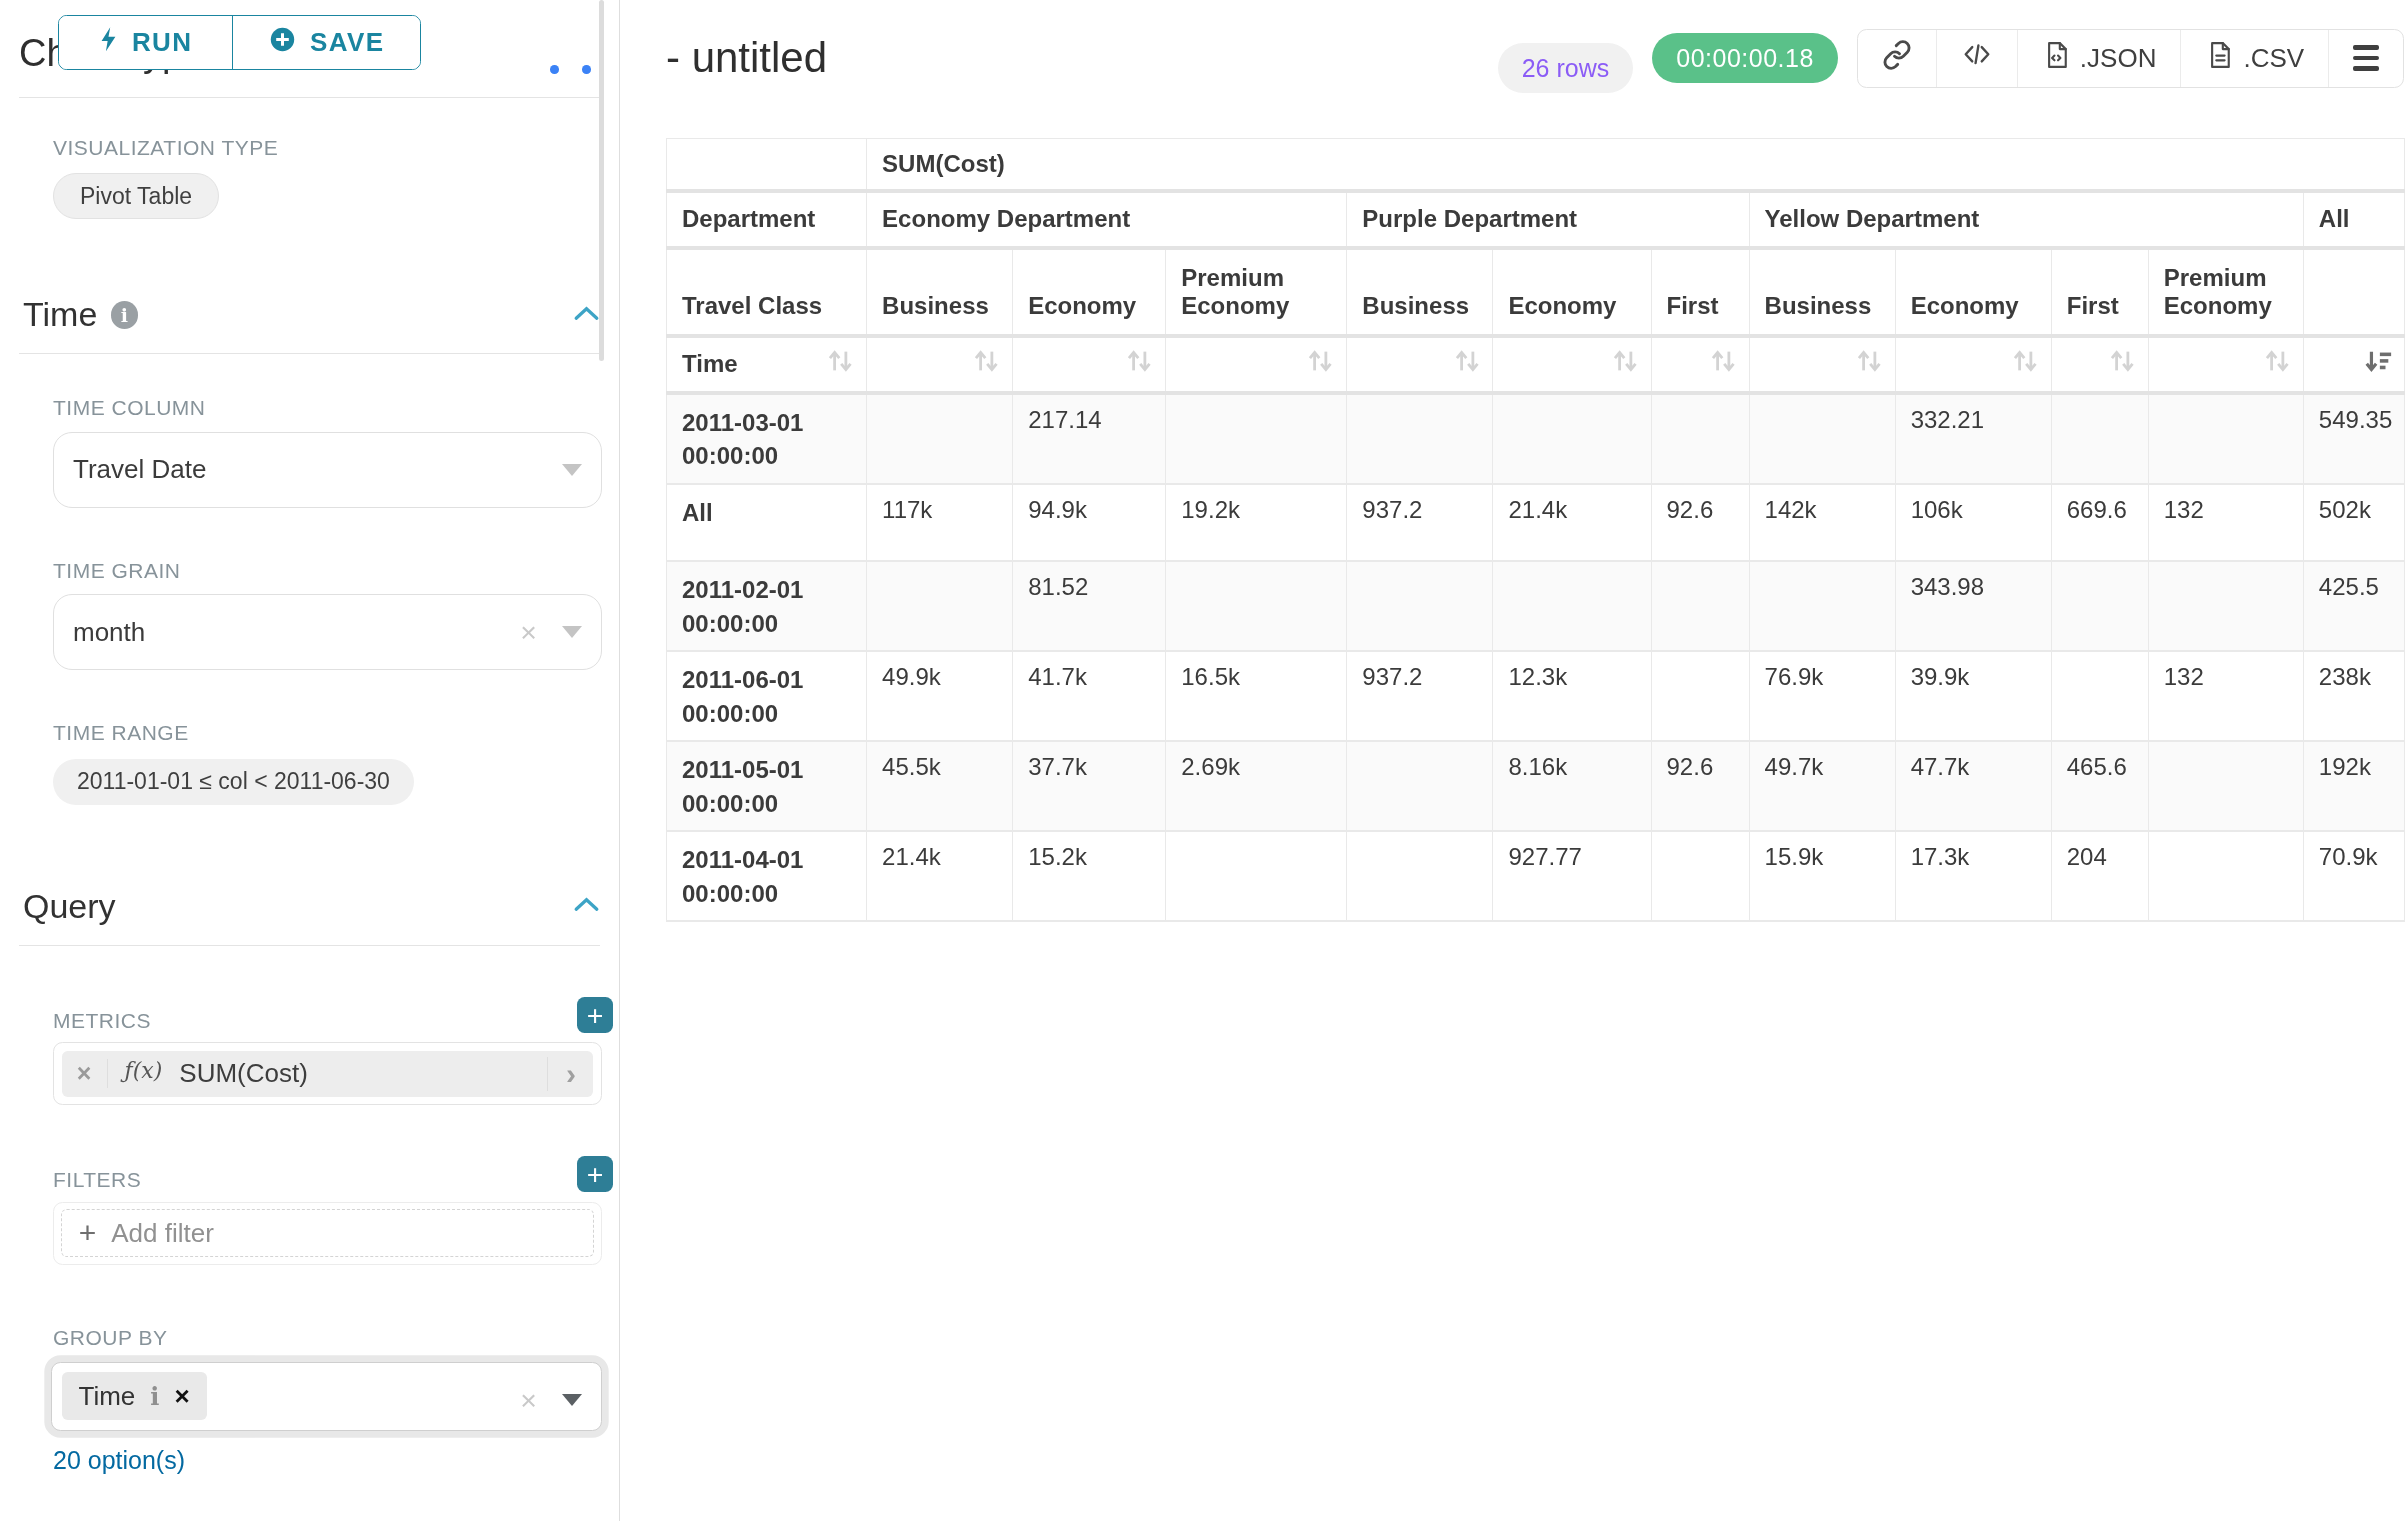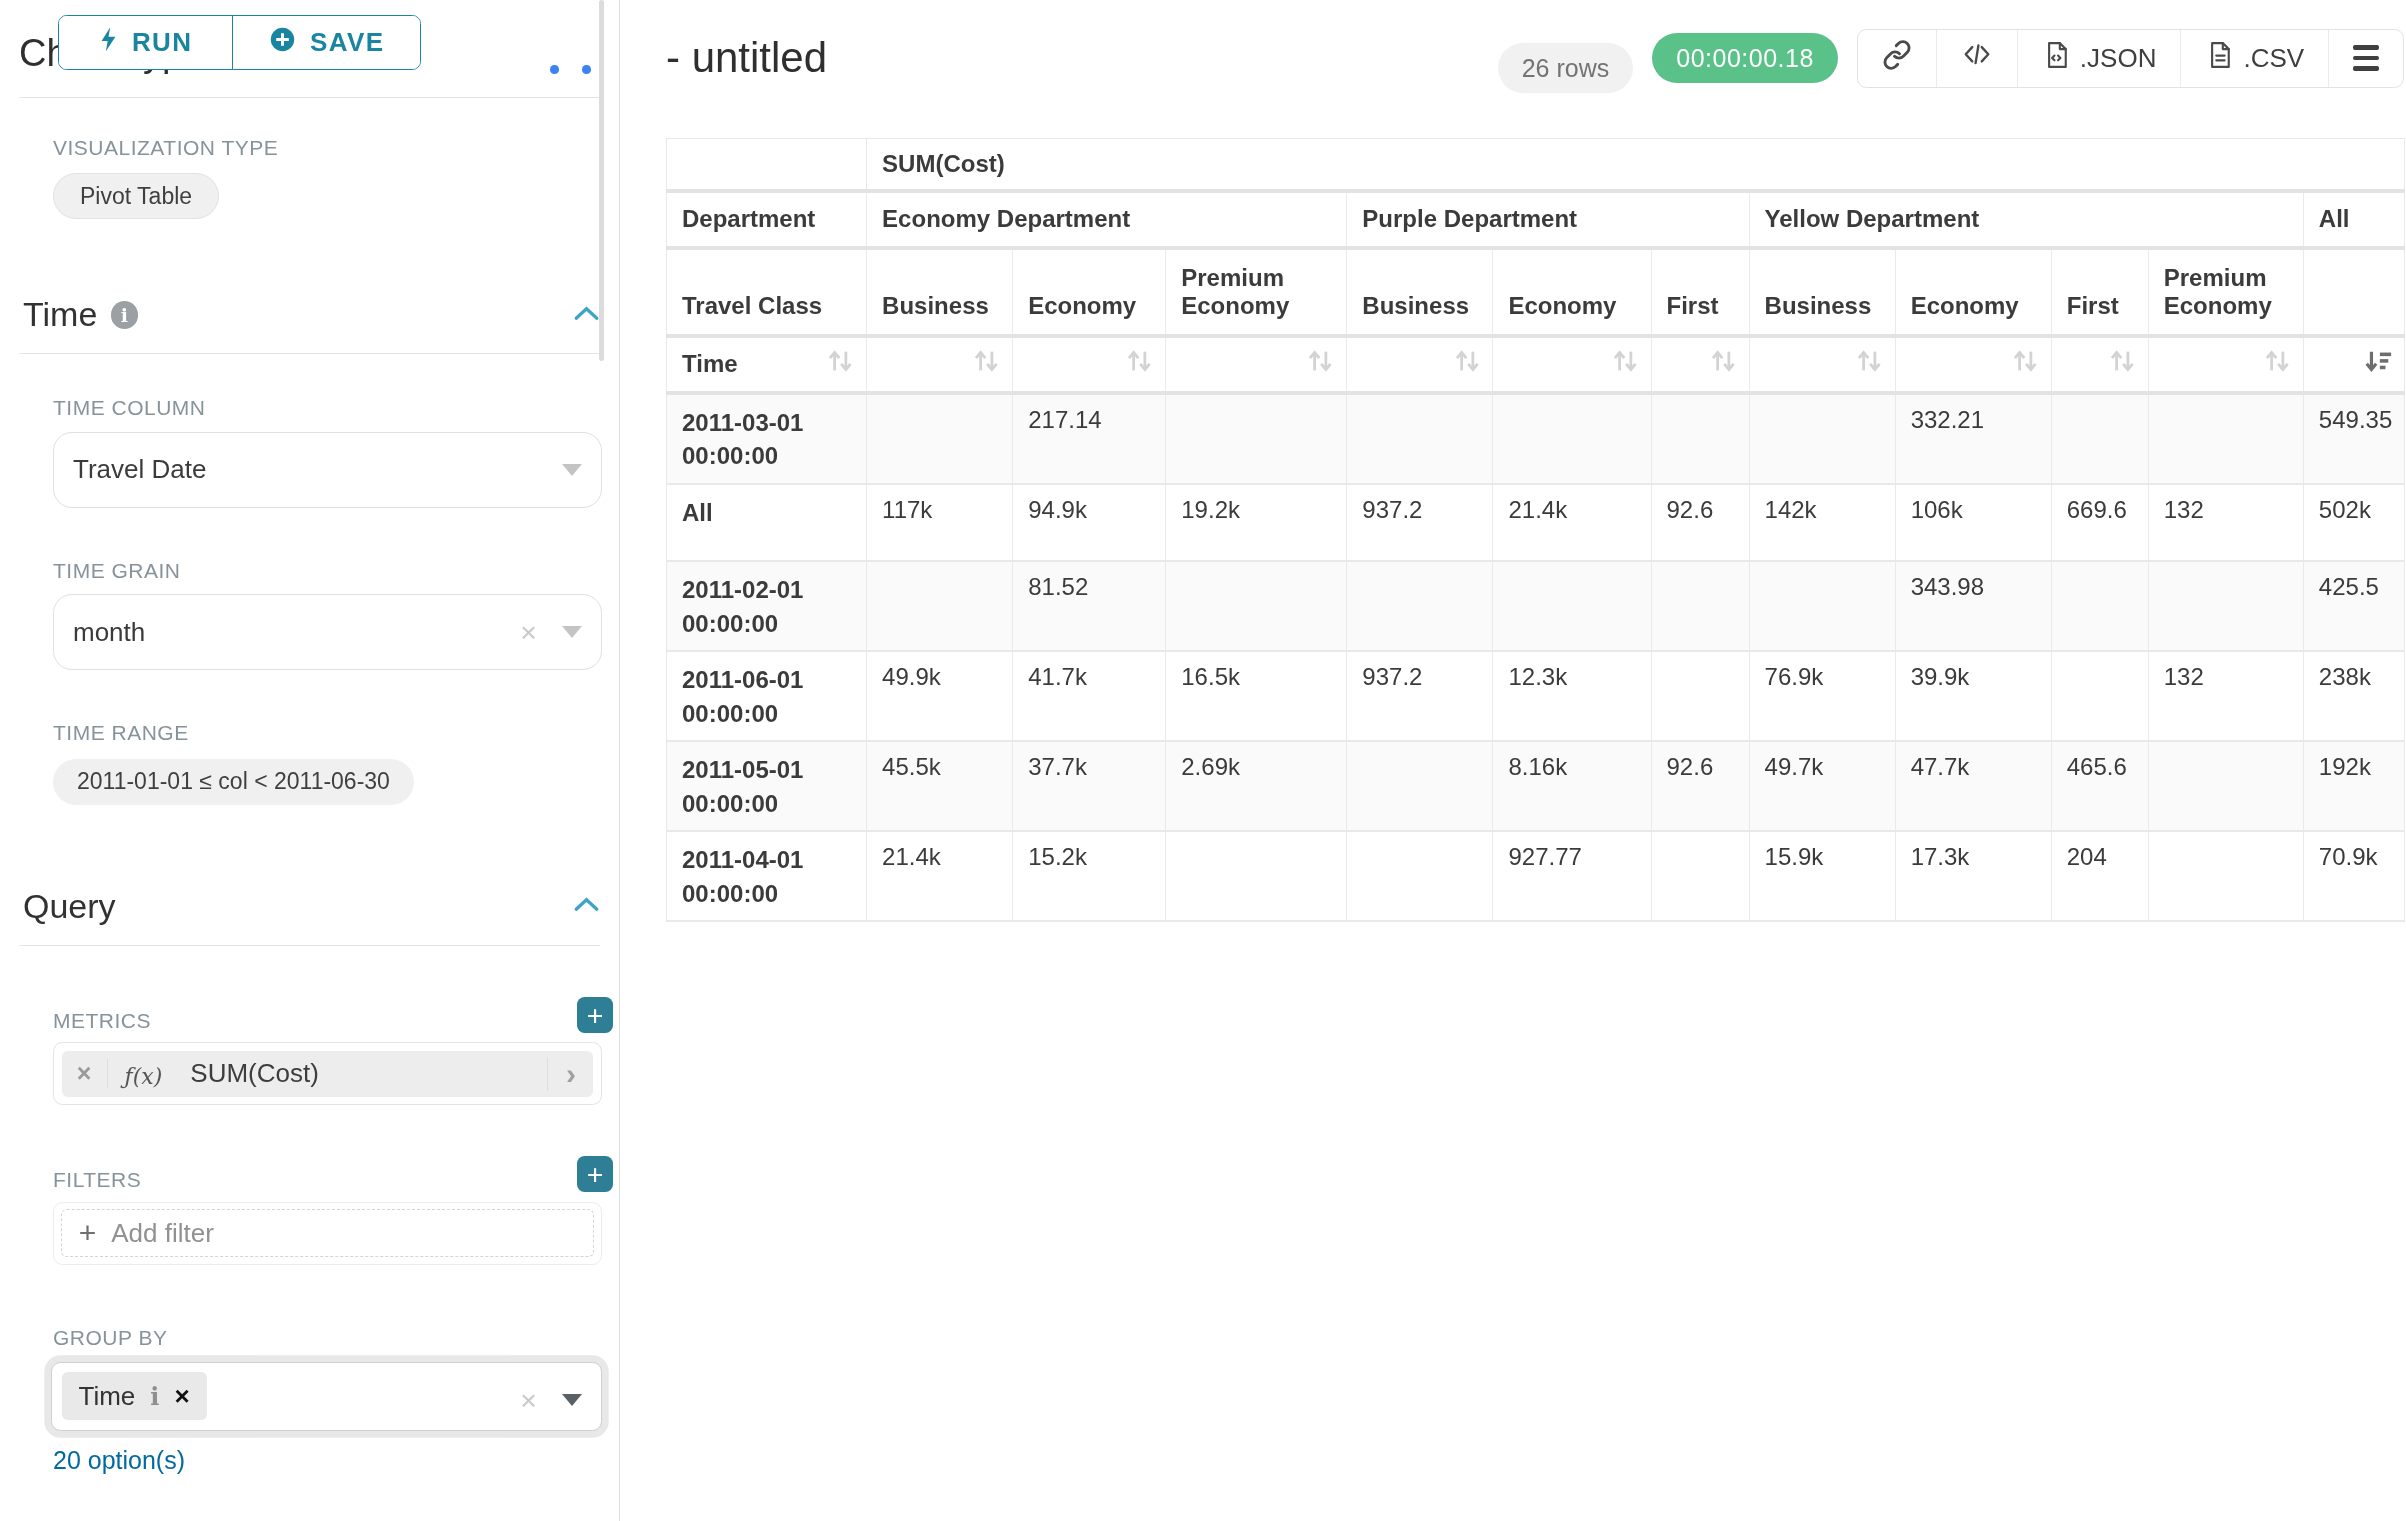--- a/index.html
+++ b/index.html
@@ -41,21 +41,21 @@
   .caret { width:0; height:0; border-left:10.5px solid transparent; border-right:10.5px solid transparent;
     border-top:12.4px solid #c4c4c4; }
   .caret.dark { border-top-color:#5b6064; }
   .label-row { display:flex; align-items:flex-end; justify-content:space-between; margin:0 6px 0 0; }
   .add-btn { width:36px; height:36px; margin-right:0; border:none; border-radius:7.6px;
     background:#2e7e96; color:#fff; font-size:28.5px; line-height:32px; text-align:center; cursor:pointer; }
   .metric-outer { margin:9.5px 17px 0 53px; border:1.9px solid #e3e3e3; border-radius:9.5px; padding:7.6px; }
   .metric-pill { display:flex; align-items:center; background:#ededed; border-radius:5.7px; height:46px; }
   .metric-x { width:46px; text-align:center; font-size:25px; font-weight:bold; color:#9a9a9a;
     border-right:1.9px solid #dedede; }
-  .metric-main { flex:1; display:flex; align-items:flex-end; gap:28px; padding-left:17px; }
+  .metric-main { flex:1; display:flex; align-items:flex-start; gap:17px; padding-left:17px; }
   .fx { font-family:"DejaVu Serif",serif; font-style:italic; font-size:22px; color:#555; }
   .metric-name { font-size:26px; color:#3d3d3d; }
   .metric-arrow { width:46px; text-align:center; font-size:30px; font-weight:bold; color:#a0a0a0;
     border-left:1.9px solid #dedede; }
   .filter-outer { margin:9.5px 17px 0 53px; border:1.9px solid #ececec; border-radius:9.5px; padding:6.7px; }
   .filter-dashed { display:flex; align-items:center; border:1.9px dashed #d4d4d4; border-radius:5.7px;
     height:48px; padding-left:17px; color:#919191; font-size:26px; gap:15px; }
   .filter-plus { font-size:30px; color:#6f6f6f; line-height:1; }
   .tag-box { position:relative; margin:11.4px 17px 0 51px; border:1.9px solid #cfcfcf; border-radius:9.5px;
     padding:9.5px; min-height:63px; background:#fff; }
@@ -68,21 +68,21 @@
   .mt44 { margin-top:42px; } .mt54 { margin-top:51px; } .mt64 { margin-top:61px; }
   .mt80 { margin-top:76px; } .mt86 { margin-top:82px; }
   .hr-after-head { margin-top:19px; }
 
   
   .main { position:absolute; left:620px; top:0; right:0; height:1522px; padding:0 1.9px 0 46px; }
   .main-header { height:116px; display:flex; align-items:center; justify-content:space-between; }
   .chart-title { font-size:42px; font-weight:500; color:#2f2f2f; }
   .header-right { display:flex; align-items:center; gap:19px; }
   .badge { border-radius:27px; padding:10.5px 24px; font-size:25px; }
-  .badge-rows { background:#f1f1f1; color:#737373;margin-top:20px; }
+  .badge-rows { background:#f1f1f1; color:#8b5cf6;margin-top:20px; }
   .badge-timer { background:#5ac189; color:#fff; letter-spacing:0.5px; }
   .btn-group { display:flex; align-items:stretch; height:59px; border:1.9px solid #e2e2e2;
     border-radius:9.5px; background:#fff; overflow:hidden; }
   .bg-item { display:flex; align-items:center; justify-content:center; gap:9.5px; padding:0 24px;
     border-left:1.9px solid #ebebeb; font-size:26px; color:#3f3f3f; cursor:pointer; }
   .bg-item:first-child { border-left:none; }
   .menu-bars { display:flex; flex-direction:column; gap:5.7px; }
   .menu-bars span { display:block; width:26px; height:4.8px; background:#3f3f3f; border-radius:1.9px; }
 
   

